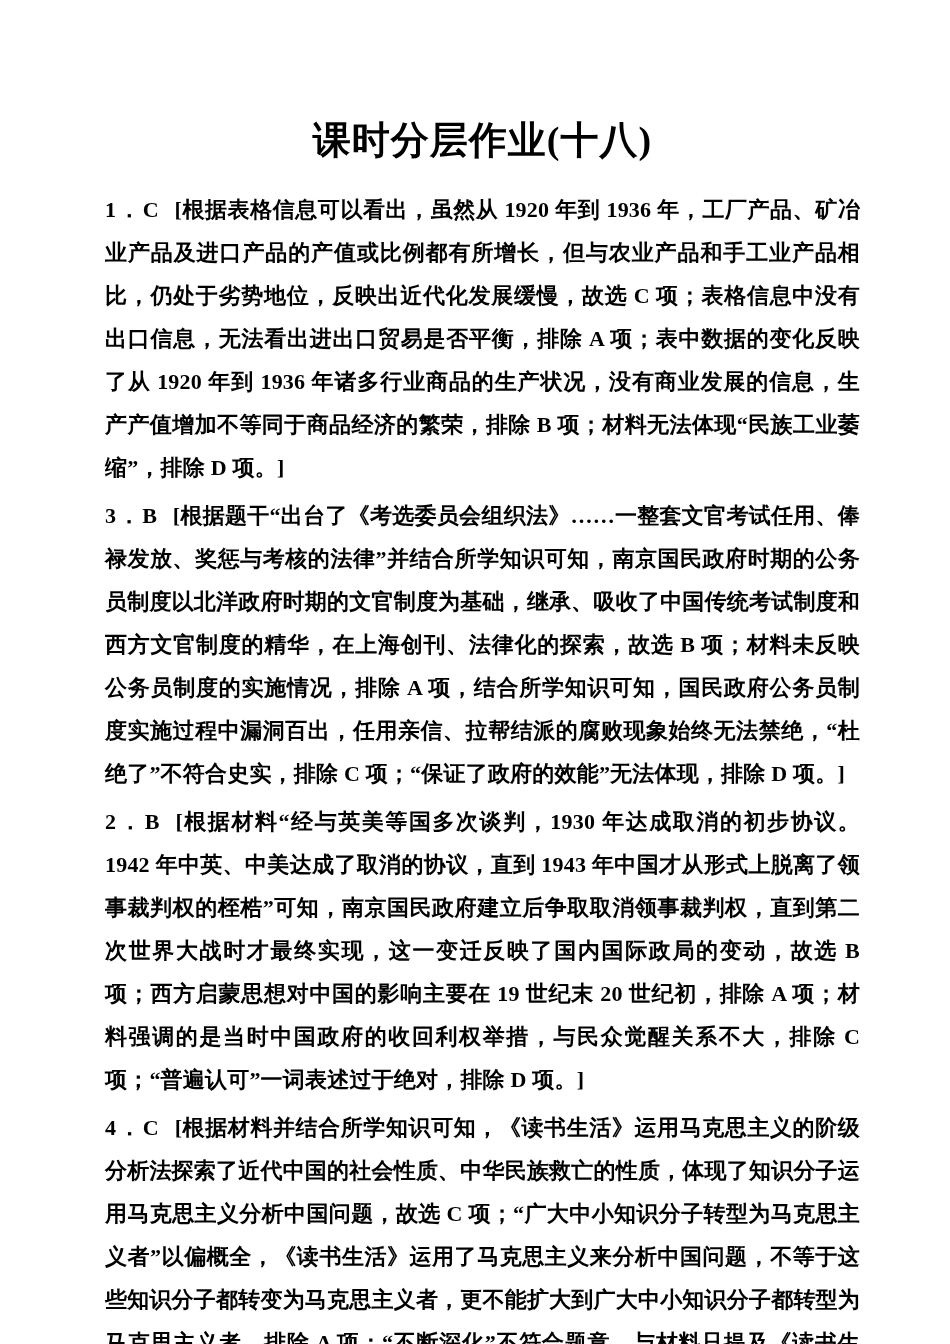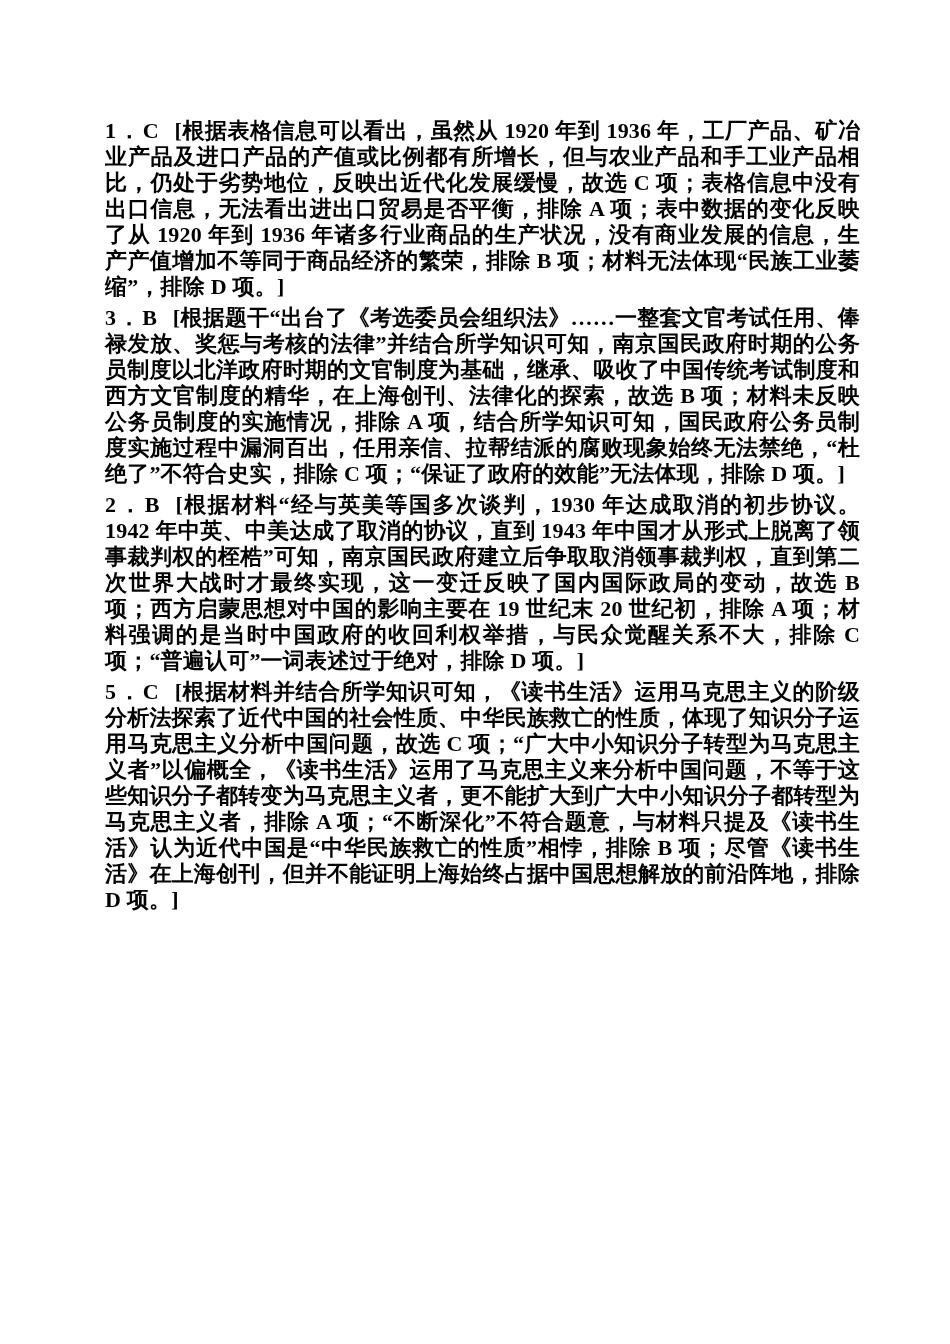--- a/index.html
+++ b/index.html
@@ -21,46 +21,47 @@
   .doc-title {
     font-size: 38px;
     line-height: 44px;
     font-weight: bold;
     text-align: center;
     margin: 0 0 26px 0;
     letter-spacing: 1px;
   }
   .answer {
     font-size: 22px;
-    line-height: 26px;
+    line-height: 43px;
     font-weight: bold;
     text-align: justify;
     margin: 0 0 5px 0;
   }
   .answer-label {
     margin-right: 14px;
     letter-spacing: 2px;
   }
   .answer-text {
     letter-spacing: 0.2px;
   }
 </style>
 </head>
 <body>
 
 <div class="page">
+  <h1 class="doc-title">课时分层作业(十八)</h1>
 
   <p class="answer">
     <span class="answer-label">1．C</span><span class="answer-text">[根据表格信息可以看出，虽然从 1920 年到 1936 年，工厂产品、矿冶业产品及进口产品的产值或比例都有所增长，但与农业产品和手工业产品相比，仍处于劣势地位，反映出近代化发展缓慢，故选 C 项；表格信息中没有出口信息，无法看出进出口贸易是否平衡，排除 A 项；表中数据的变化反映了从 1920 年到 1936 年诸多行业商品的生产状况，没有商业发展的信息，生产产值增加不等同于商品经济的繁荣，排除 B 项；材料无法体现“民族工业萎缩”，排除 D 项。]</span>
   </p>
 
   <p class="answer">
     <span class="answer-label">3．B</span><span class="answer-text">[根据题干“出台了《考选委员会组织法》……一整套文官考试任用、俸禄发放、奖惩与考核的法律”并结合所学知识可知，南京国民政府时期的公务员制度以北洋政府时期的文官制度为基础，继承、吸收了中国传统考试制度和西方文官制度的精华，在上海创刊、法律化的探索，故选 B 项；材料未反映公务员制度的实施情况，排除 A 项，结合所学知识可知，国民政府公务员制度实施过程中漏洞百出，任用亲信、拉帮结派的腐败现象始终无法禁绝，“杜绝了”不符合史实，排除 C 项；“保证了政府的效能”无法体现，排除 D 项。]</span>
   </p>
 
   <p class="answer">
     <span class="answer-label">2．B</span><span class="answer-text">[根据材料“经与英美等国多次谈判，1930 年达成取消的初步协议。1942 年中英、中美达成了取消的协议，直到 1943 年中国才从形式上脱离了领事裁判权的桎梏”可知，南京国民政府建立后争取取消领事裁判权，直到第二次世界大战时才最终实现，这一变迁反映了国内国际政局的变动，故选 B 项；西方启蒙思想对中国的影响主要在 19 世纪末 20 世纪初，排除 A 项；材料强调的是当时中国政府的收回利权举措，与民众觉醒关系不大，排除 C 项；“普遍认可”一词表述过于绝对，排除 D 项。]</span>
   </p>
 
   <p class="answer">
-    <span class="answer-label">5．C</span><span class="answer-text">[根据材料并结合所学知识可知，《读书生活》运用马克思主义的阶级分析法探索了近代中国的社会性质、中华民族救亡的性质，体现了知识分子运用马克思主义分析中国问题，故选 C 项；“广大中小知识分子转型为马克思主义者”以偏概全，《读书生活》运用了马克思主义来分析中国问题，不等于这些知识分子都转变为马克思主义者，更不能扩大到广大中小知识分子都转型为马克思主义者，排除 A 项；“不断深化”不符合题意，与材料只提及《读书生活》认为近代中国是“中华民族救亡的性质”相悖，排除 B 项；尽管《读书生活》在上海创刊，但并不能证明上海始终占据中国思想解放的前沿阵地，排除 D 项。]</span>
+    <span class="answer-label">4．C</span><span class="answer-text">[根据材料并结合所学知识可知，《读书生活》运用马克思主义的阶级分析法探索了近代中国的社会性质、中华民族救亡的性质，体现了知识分子运用马克思主义分析中国问题，故选 C 项；“广大中小知识分子转型为马克思主义者”以偏概全，《读书生活》运用了马克思主义来分析中国问题，不等于这些知识分子都转变为马克思主义者，更不能扩大到广大中小知识分子都转型为马克思主义者，排除 A 项；“不断深化”不符合题意，与材料只提及《读书生活》认为近代中国是“中华民族救亡的性质”相悖，排除 B 项；尽管《读书生活》在上海创刊，但并不能证明上海始终占据中国思想解放的前沿阵地，排除 D 项。]</span>
   </p>
 </div>
 
 </body></html>

